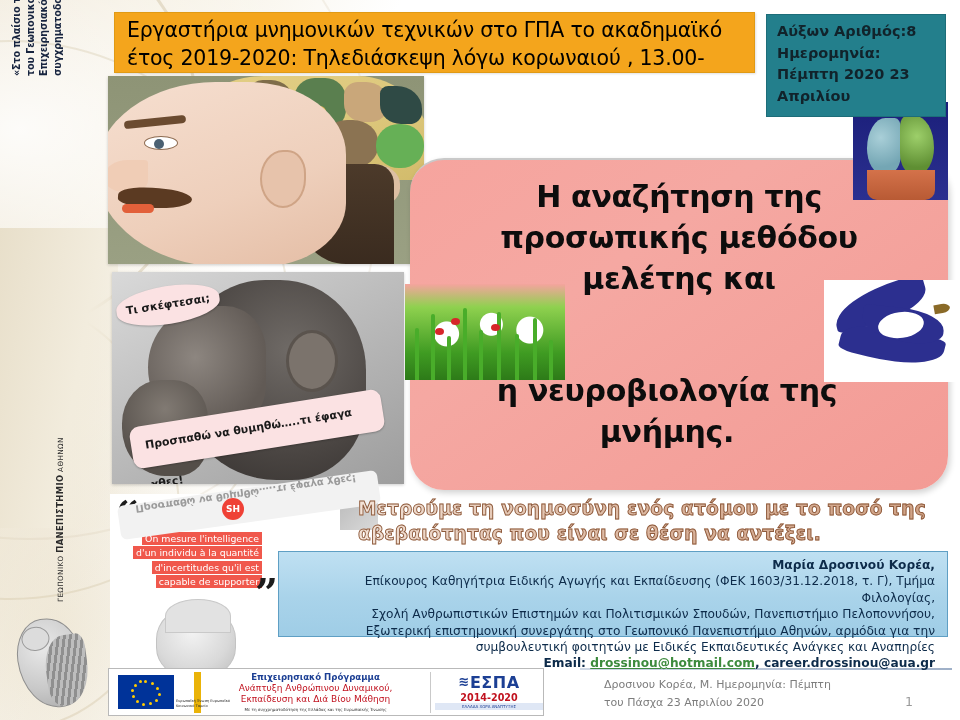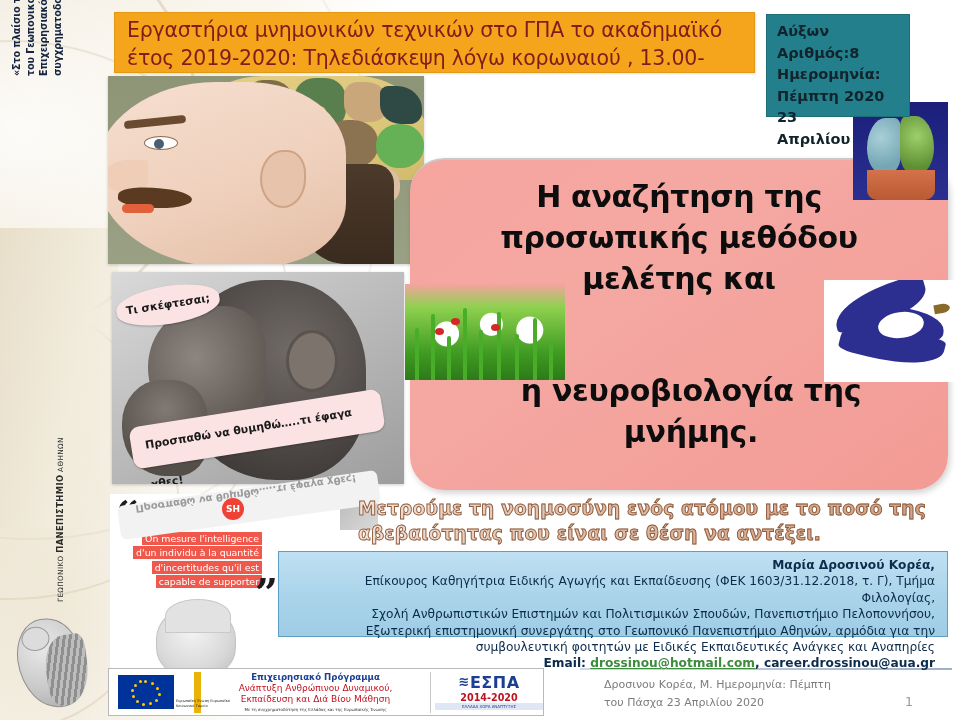--- a/index.html
+++ b/index.html
@@ -57,33 +57,33 @@
   }
 
   
   #title-banner {
     position: absolute;
     left: 114px; top: 12px;
     width: 641px; height: 61px;
     background: #f4a51c;
     border: 1px solid #e09a15;
     padding: 3px 22px 0 12px;
-    color: #7f1d1d;
+    color: #000000;
     font-size: 20.5px;
     line-height: 28px;
     font-family: "DejaVu Sans", sans-serif;
     letter-spacing: -0.2px;
     box-shadow: 1px 1px 2px rgba(0,0,0,0.12);
   }
 
   
   #meta-box {
     position: absolute;
     left: 766px; top: 14px;
-    width: 144px; height: 103px;
+    width: 180px; height: 103px;
     background: #237f8c;
     border: 1px solid #1d6d79;
     padding: 6px 8px 0 10px;
     color: #11232b;
     font-weight: bold;
     font-size: 14.5px;
     line-height: 21.5px;
     font-family: "DejaVu Sans", sans-serif;
     z-index: 6;
   }
@@ -241,21 +241,21 @@
   #main-panel .line {
     text-align: center;
     color: #0d0d0d;
     font-family: "DejaVu Sans", sans-serif;
     font-weight: bold;
     font-size: 30px;
     line-height: 41px;
     letter-spacing: -0.3px;
   }
   #panel-text-top { position:absolute; left:40px; top:16px; width:458px; }
-  #panel-text-bottom { position:absolute; left:52px; top:210px; width:458px; }
+  #panel-text-bottom { position:absolute; left:28px; top:210px; width:458px; }
 
   
   #eggs-img {
     position: absolute; left: 405px; top: 284px; width: 160px; height: 96px;
     background:
       radial-gradient(circle at 26% 52%, #ffffff 0 12px, rgba(255,255,255,0) 13px),
       radial-gradient(circle at 54% 42%, #ffffff 0 11px, rgba(255,255,255,0) 12px),
       radial-gradient(circle at 78% 48%, #ffffff 0 13px, rgba(255,255,255,0) 14px),
       linear-gradient(180deg, #f4a49e 0%, #8fd14f 24%, #3f9b22 72%, #2d7a18 100%);
     z-index: 4;

